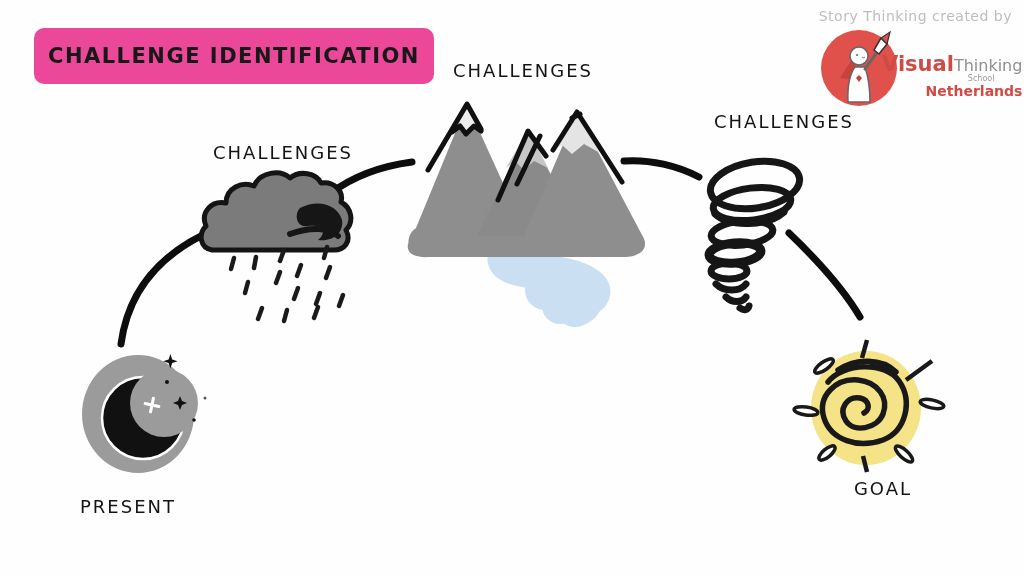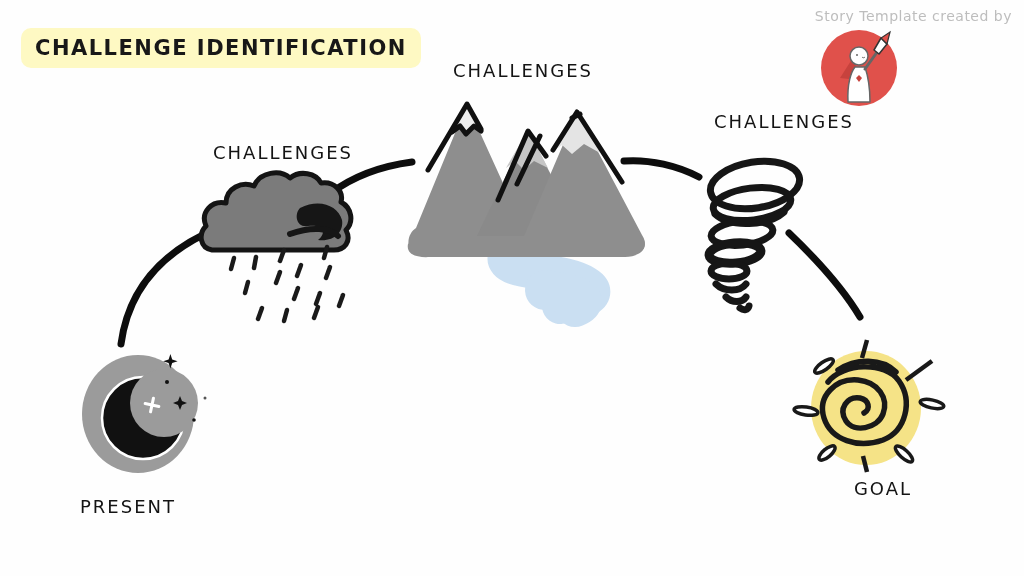--- a/index.html
+++ b/index.html
@@ -2,22 +2,22 @@
 <html><head>
 <meta charset="utf-8">
 <style>
   html,body{margin:0;padding:0;background:#e9e9e9;}
   .stage{
     position:relative;width:1024px;height:576px;background:#fefefe;
     overflow:hidden;font-family:"DejaVu Sans","Liberation Sans",sans-serif;
   }
   .art{position:absolute;left:0;top:0;}
   .title-badge{
-    position:absolute;left:21px;top:28px;background:#fef9c3;border-radius:10px;
-    padding:8px 14px;font-size:21px;font-weight:700;letter-spacing:1.5px;
+    position:absolute;left:34px;top:28px;background:#ec4899;border-radius:10px;
+    padding:16px 14px;font-size:21px;font-weight:700;letter-spacing:1.5px;
     color:#181818;white-space:nowrap;
   }
   .credit{
     position:absolute;right:12px;top:8px;color:#bdbdbd;font-size:14px;
     letter-spacing:0.5px;white-space:nowrap;
   }
   .node-label{
     position:absolute;transform:translate(-50%,-50%);font-weight:400;
     font-size:18px;letter-spacing:2px;color:#141414;white-space:nowrap;
   }
@@ -136,35 +136,40 @@
         <line x1="863" y1="456" x2="867" y2="472" stroke-width="4.5" fill="none"></line>
         <ellipse cx="827" cy="453" rx="10" ry="4" stroke-width="3.5" transform="rotate(-40 827 453)"></ellipse>
         <ellipse cx="806" cy="411" rx="12" ry="4" stroke-width="3.5" transform="rotate(8 806 411)"></ellipse>
         <ellipse cx="824" cy="366" rx="11" ry="4" stroke-width="3.5" transform="rotate(-35 824 366)"></ellipse>
       </g>
     </g>
   </svg>
 
   <div class="title-badge">CHALLENGE IDENTIFICATION</div>
 
-  <div class="credit">Story Template created by</div>
+  <div class="credit">Story Thinking created by</div>
 
   <div class="logo">
     <svg class="logo-mark" width="82" height="82" viewBox="0 0 82 82">
       <circle cx="41" cy="42" r="38" fill="#e0514b"></circle>
       <path d="M22,52 L36,30 L40,54 Z" fill="#c7423d"></path>
       <path d="M30,76 C29,58 33,46 37,41 L47,41 C50,50 52,62 52,76 Z" fill="#ffffff" stroke="#666666" stroke-width="1.5" stroke-linejoin="round"></path>
       <circle cx="41" cy="30" r="9" fill="#ffffff" stroke="#666666" stroke-width="1.5"></circle>
       <circle cx="39" cy="29" r="1" fill="#666666"></circle>
       <path d="M44,31 c1,1 2,1 3,0" stroke="#666666" stroke-width="1" fill="none"></path>
       <path d="M47,43 L62,22" stroke="#666666" stroke-width="3" stroke-linecap="round"></path>
       <path d="M56,24 L63,12 L69,18 L61,28 Z" fill="#ffffff" stroke="#333333" stroke-width="1.5" stroke-linejoin="round"></path>
       <path d="M63,12 L69,18 L72,6 Z" fill="#e0514b" stroke="#333333" stroke-width="1.2"></path>
       <path d="M41,49 l3,3 -3,4 -3,-4 Z" fill="#c7423d"></path>
     </svg>
+    <div class="logo-text">
+      <span class="logo-word1">Visual</span><span class="logo-word2">Thinking</span>
+      <span class="logo-word3">School</span>
+      <span class="logo-word4">Netherlands</span>
+    </div>
   </div>
 
   <div class="node-label" style="left:128px;top:506px;">PRESENT</div>
   <div class="node-label" style="left:283px;top:152px;">CHALLENGES</div>
   <div class="node-label" style="left:523px;top:70px;">CHALLENGES</div>
   <div class="node-label" style="left:784px;top:121px;">CHALLENGES</div>
   <div class="node-label" style="left:883px;top:488px;">GOAL</div>
 
 </div>
 

